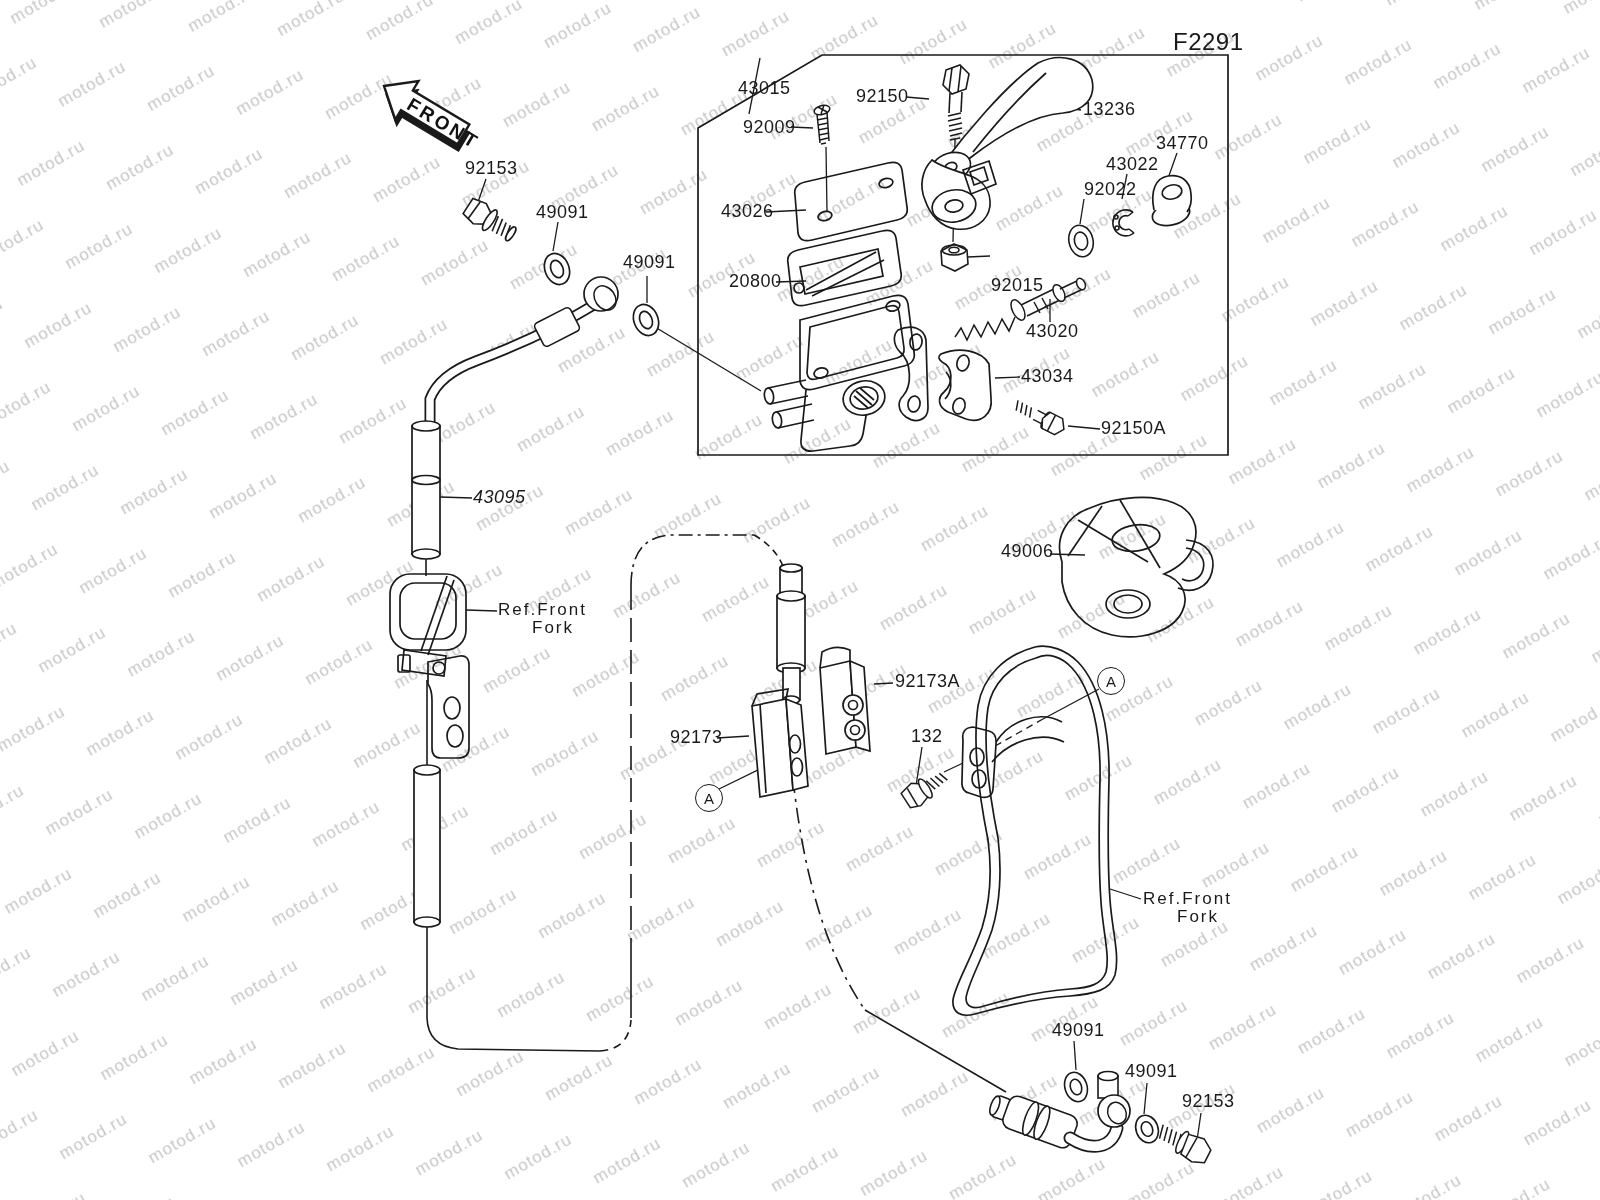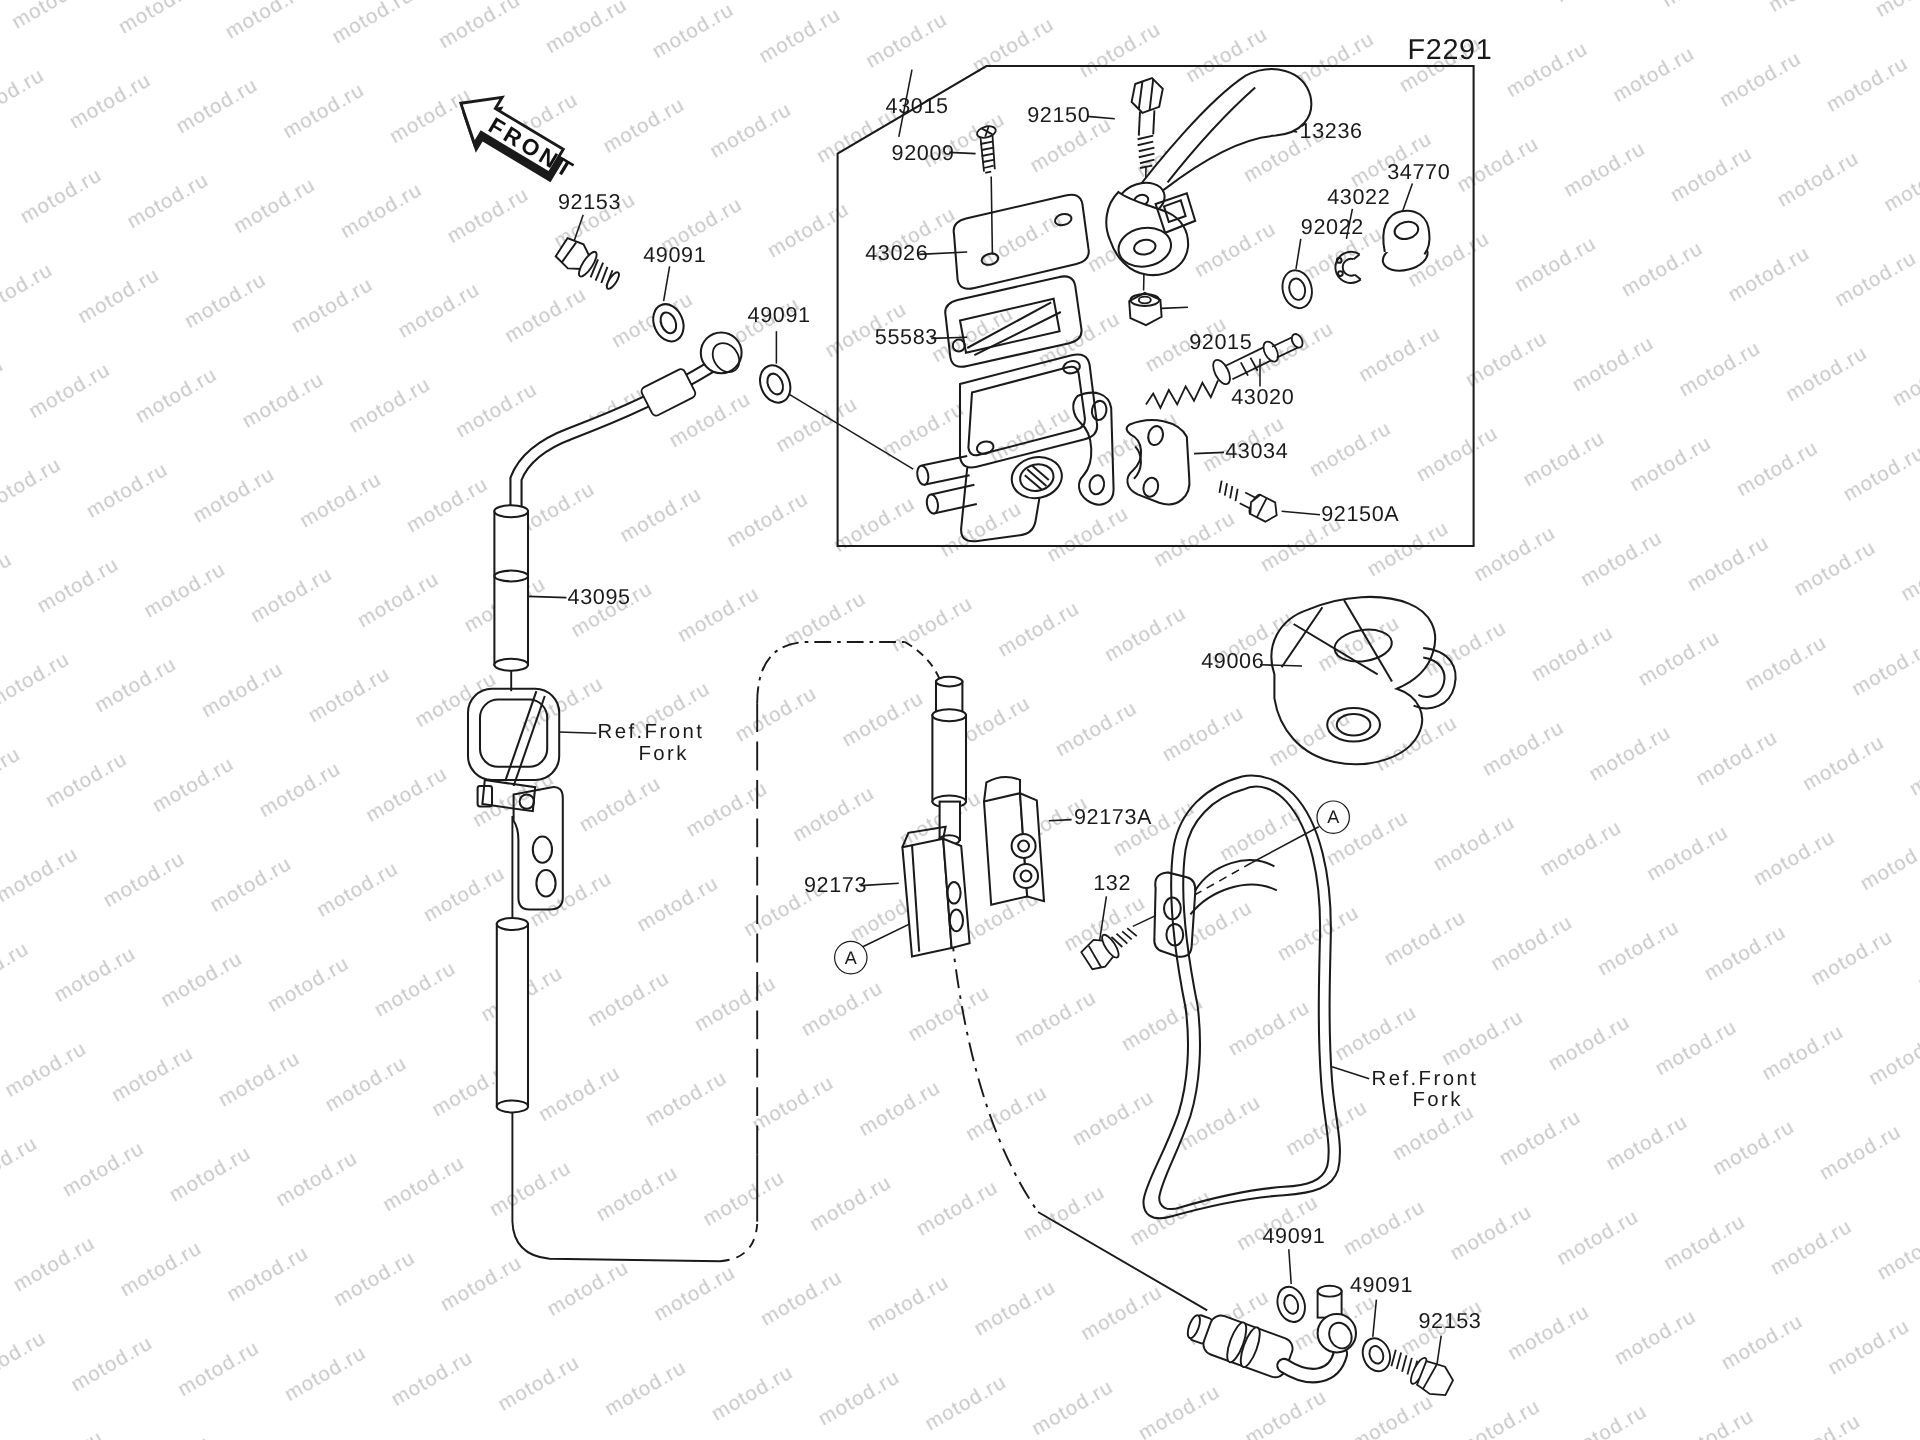--- a/index.html
+++ b/index.html
@@ -382,28 +382,28 @@
 
 <div class="plabel" style="left:738px;top:41px;margin-top:40px;">43015</div>
 <div class="plabel" style="left:856px;top:89px;">92150</div>
 <div class="plabel" style="left:1083px;top:102px;">13236</div>
 <div class="plabel" style="left:743px;top:120px;">92009</div>
 <div class="plabel" style="left:721px;top:204px;">43026</div>
 <div class="plabel" style="left:1156px;top:136px;">34770</div>
 <div class="plabel" style="left:1106px;top:157px;">43022</div>
 <div class="plabel" style="left:1061px;top:182px;margin-left:23px;">92022</div>
 <div class="plabel" style="left:991px;top:248px;margin-top:30px;">92015</div>
-<div class="plabel" style="left:729px;top:274px;">55583</div>
+<div class="plabel" style="left:729px;top:274px;">20800</div>
 <div class="plabel" style="left:1026px;top:324px;">43020</div>
 <div class="plabel" style="left:1021px;top:369px;">43034</div>
 <div class="plabel" style="left:1101px;top:421px;">92150A</div>
 <div class="plabel" style="left:465px;top:161px;">92153</div>
 <div class="plabel" style="left:536px;top:205px;">49091</div>
 <div class="plabel" style="left:623px;top:255px;">49091</div>
-<div class="plabel" style="left:473px;top:490px;">43095</div>
+<div class="plabel" style="left:473px;top:490px;font-style:italic;">43095</div>
 <div class="plabel" style="left:1001px;top:544px;">49006</div>
 <div class="plabel" style="left:895px;top:674px;">92173A</div>
 <div class="plabel" style="left:670px;top:730px;">92173</div>
 <div class="plabel" style="left:911px;top:729px;">132</div>
 <div class="plabel" style="left:1052px;top:1023px;">49091</div>
 <div class="plabel" style="left:1125px;top:1064px;">49091</div>
 <div class="plabel" style="left:1182px;top:1094px;">92153</div>
 
 <div class="reflabel" style="left:498px;top:601px;">
   <div class="l1">Ref.Front</div>

